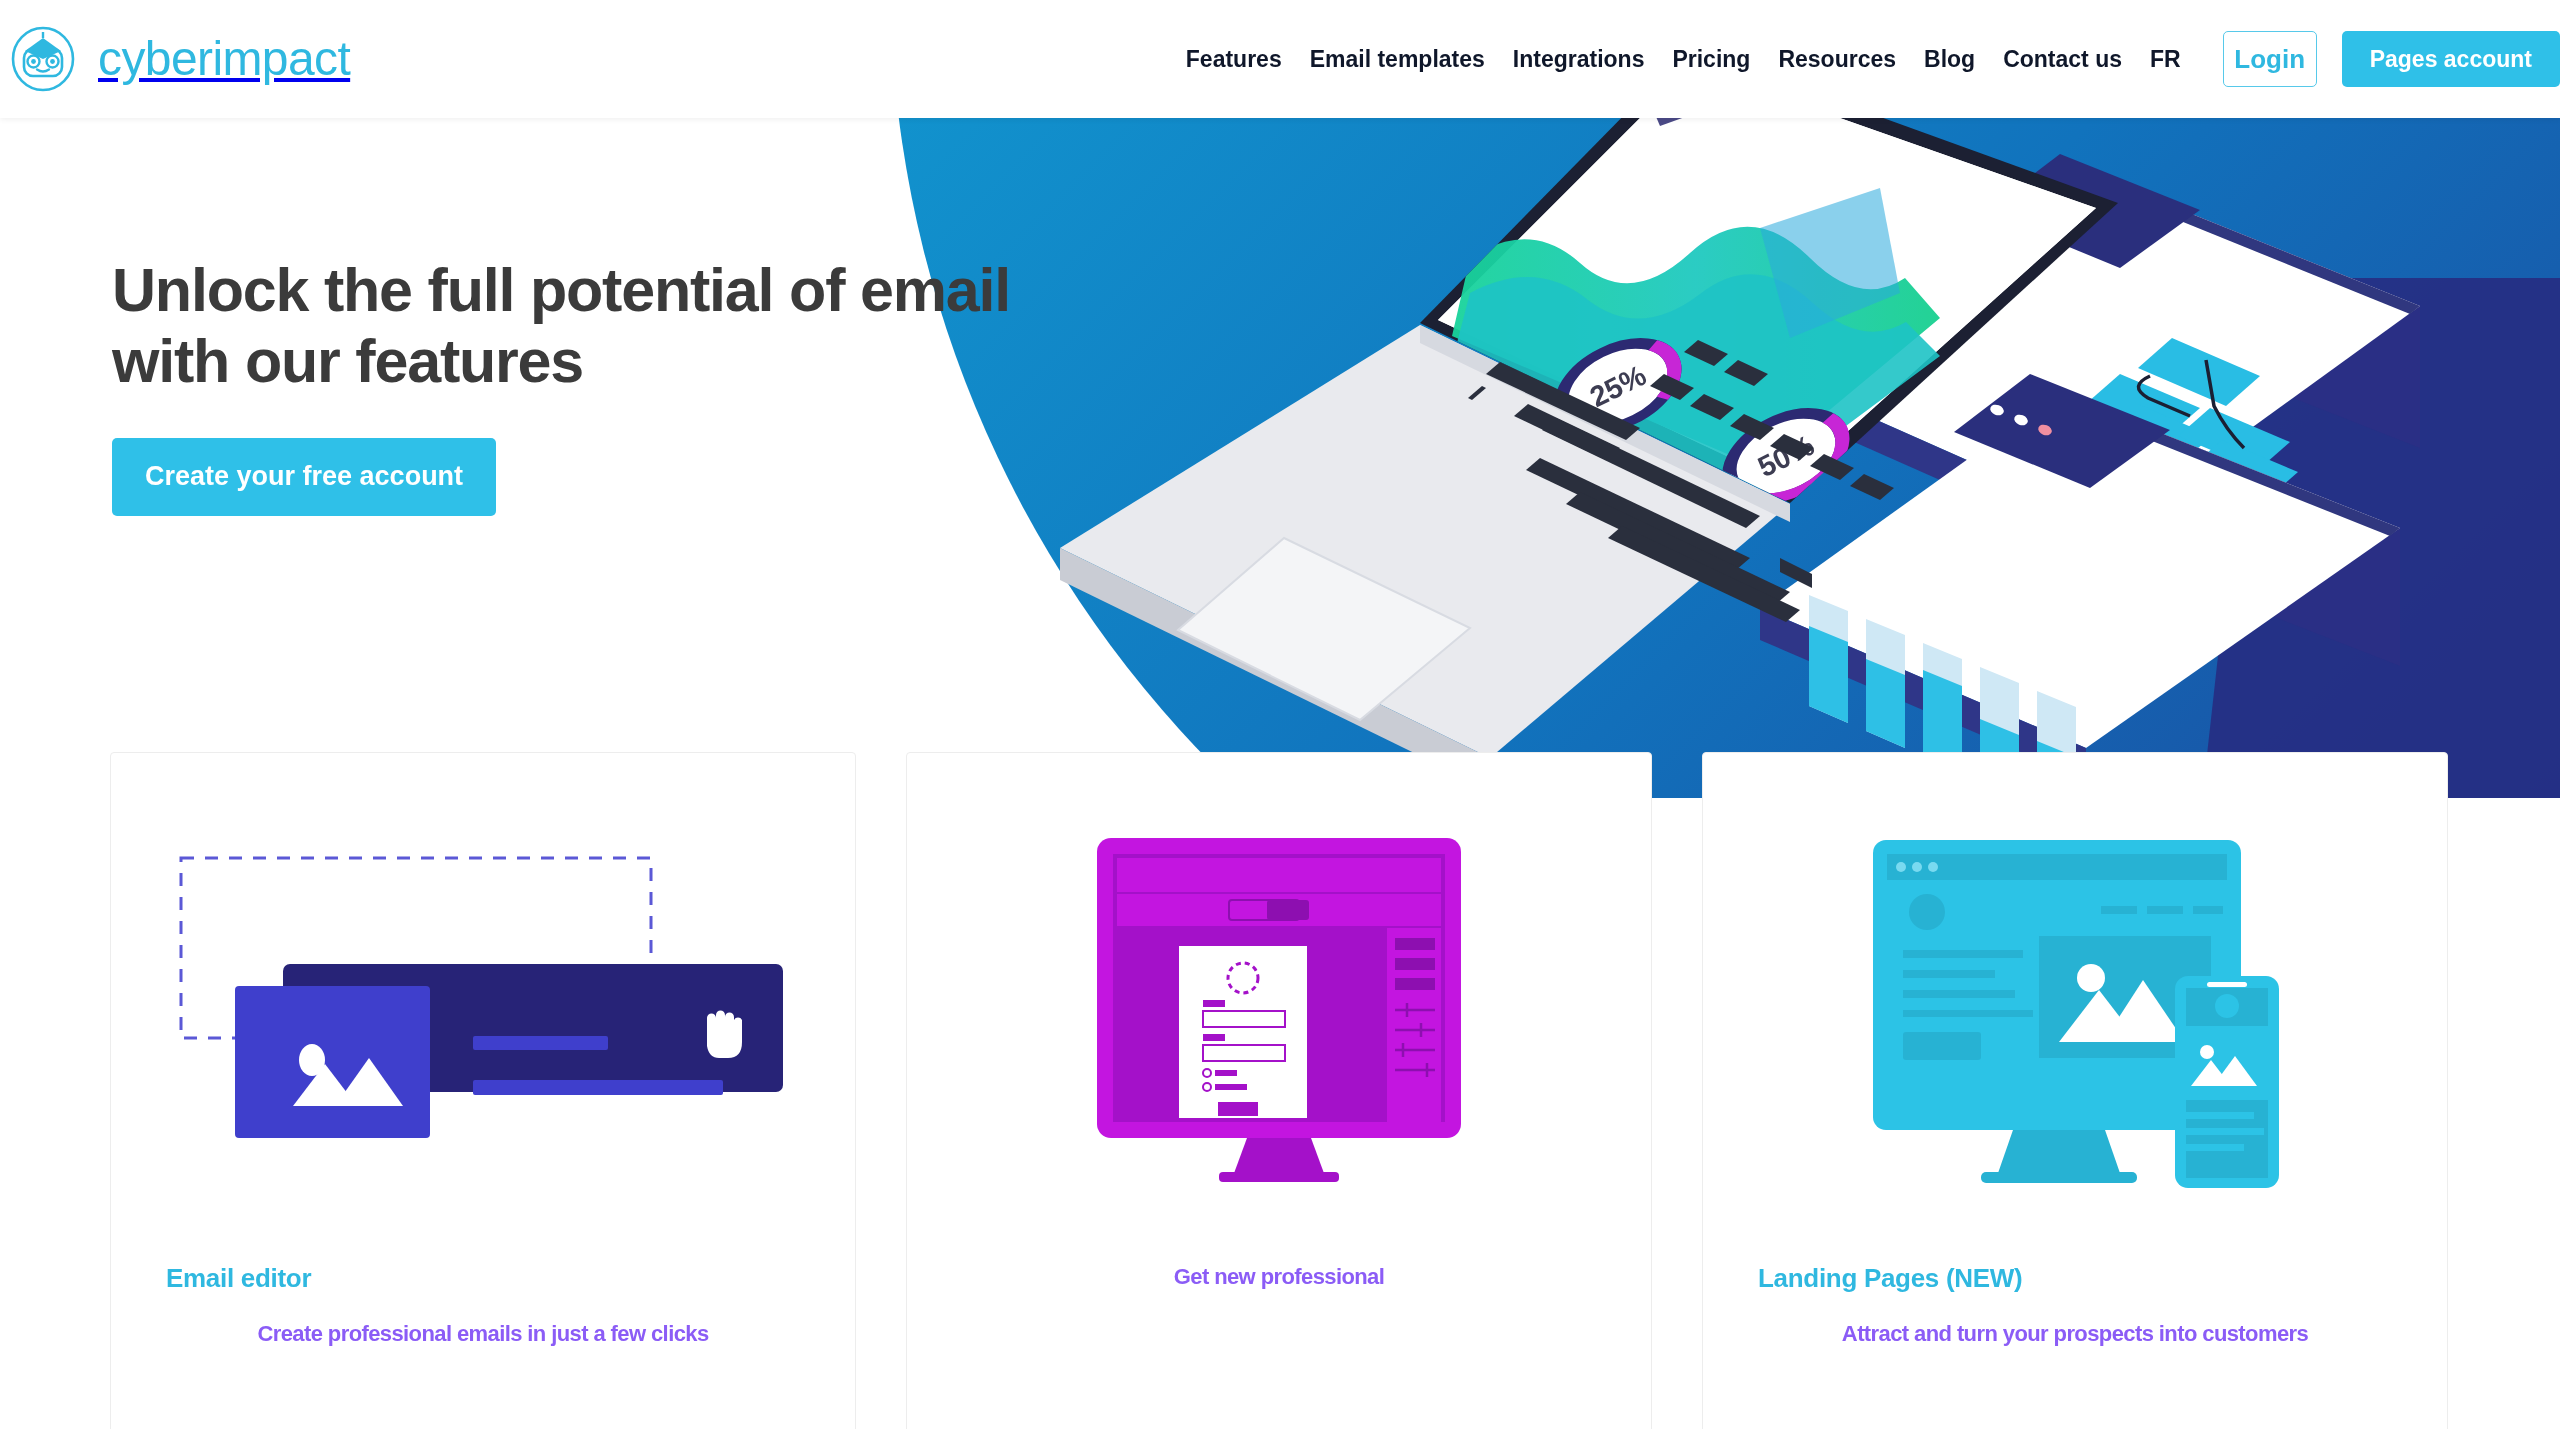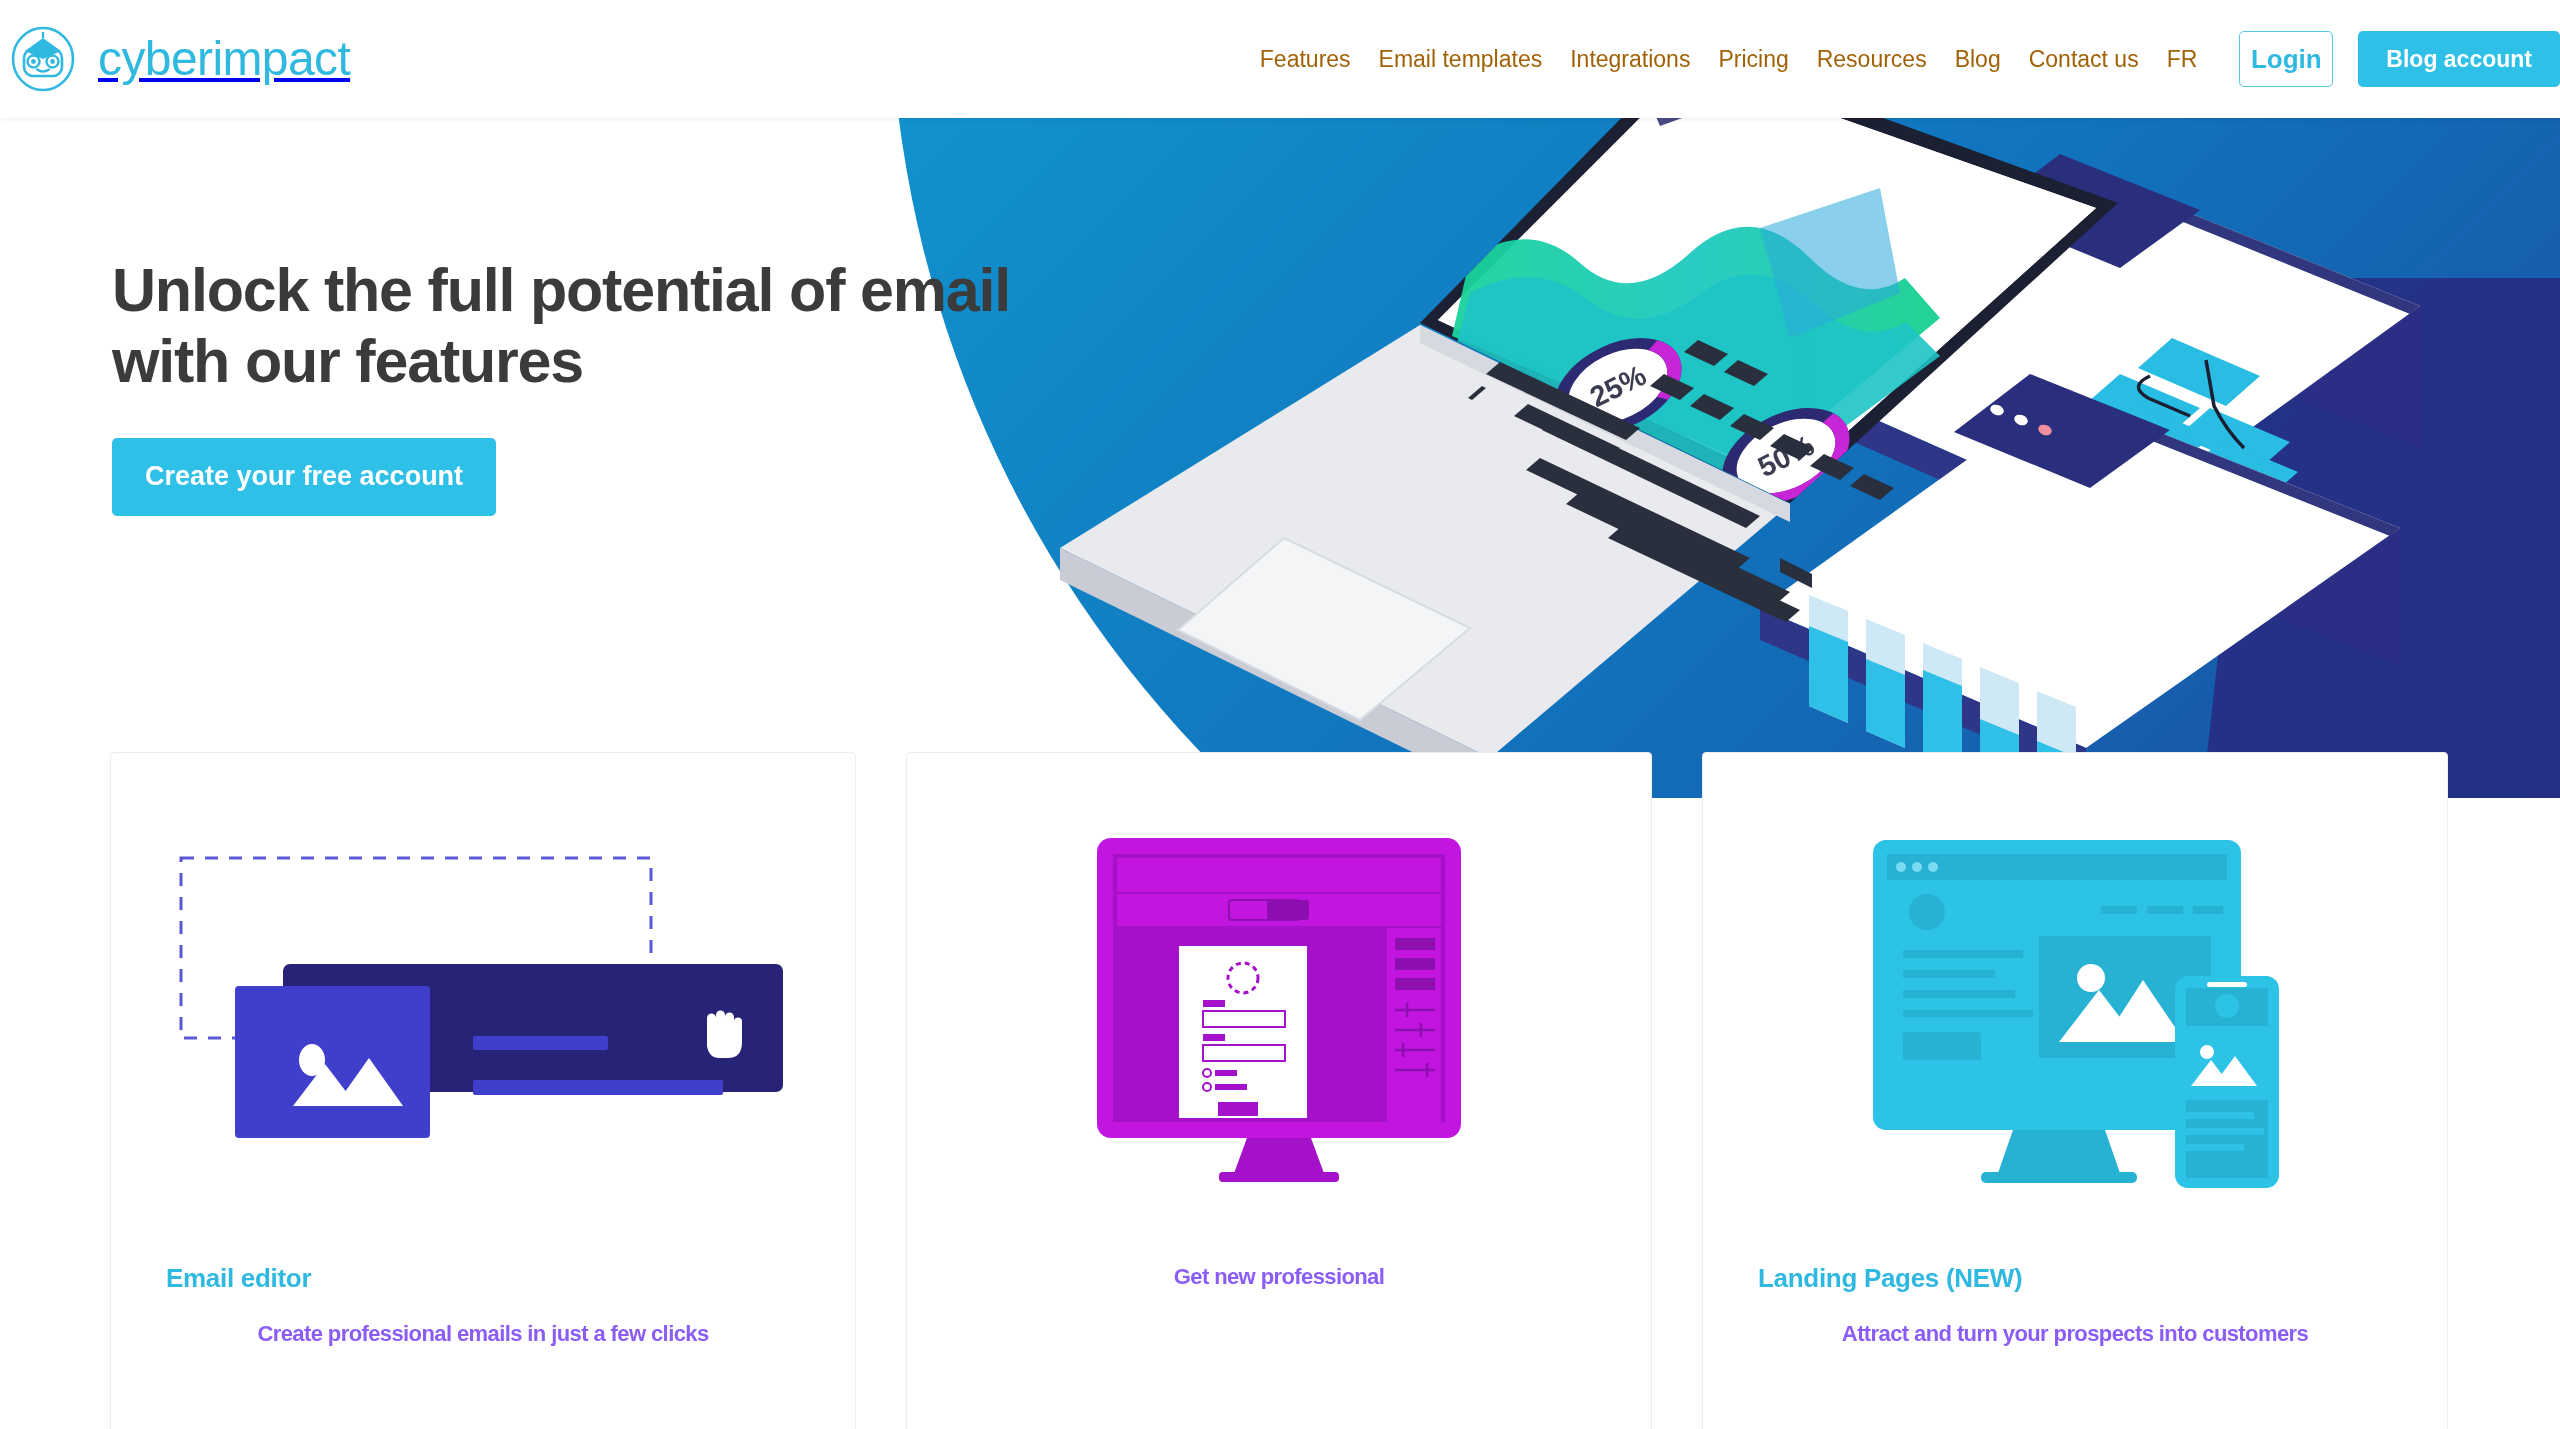--- a/index.html
+++ b/index.html
@@ -30,21 +30,21 @@
   .logo-mark { width: 66px; height: 66px; flex: 0 0 66px; }
   .logo-text {
     font-size: 48px; font-weight: 400; color: #2fb8e0;
     letter-spacing: -0.6px; line-height: 1;
     font-family: "Liberation Sans", sans-serif;
   }
 
   .nav { margin-left: auto; display: flex; align-items: center; height: 118px; }
   .nav-links { display: flex; align-items: center; gap: 0; }
   .nav-link {
-    color: #a16207; font-size: 23px; font-weight: 400;
+    color: #0f172a; font-size: 23px; font-weight: 700;
     text-decoration: none; padding: 0 14px;
     white-space: nowrap; cursor: pointer;
   }
   .btn-login {
     margin-left: 28px;
     width: 94px; height: 56px;
     border: 1.5px solid #57c9ea; border-radius: 5px;
     background: #fff; color: #2fb8e0;
     font-size: 26px; font-weight: 700;
     display: flex; align-items: center; justify-content: center;
@@ -140,21 +140,21 @@
         <a class="nav-link" href="#">Features</a>
         <a class="nav-link" href="#">Email templates</a>
         <a class="nav-link" href="#">Integrations</a>
         <a class="nav-link" href="#">Pricing</a>
         <a class="nav-link" href="#">Resources</a>
         <a class="nav-link" href="#">Blog</a>
         <a class="nav-link" href="#">Contact us</a>
         <a class="nav-link" href="#">FR</a>
       </div>
       <button class="btn-login">Login</button>
-      <button class="btn-free">Blog account</button>
+      <button class="btn-free">Pages account</button>
     </nav>
   </header>
 
   <div class="hero-art">
     <svg width="2560" height="680" viewBox="0 0 2560 680" aria-hidden="true">
       <defs>
         <linearGradient id="gBlue" x1="0" y1="0" x2="1" y2="1">
           <stop offset="0%" stop-color="#12b3de"></stop>
           <stop offset="55%" stop-color="#1173bd"></stop>
           <stop offset="100%" stop-color="#22318c"></stop>

